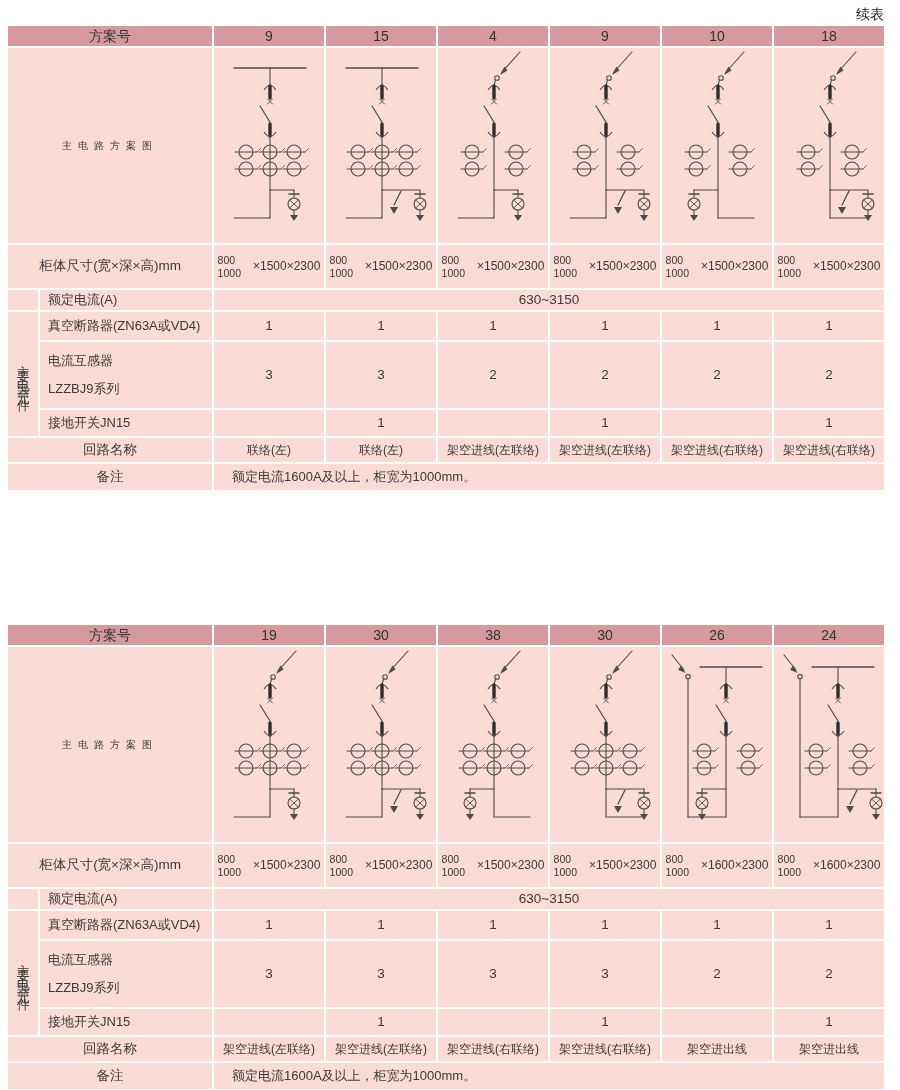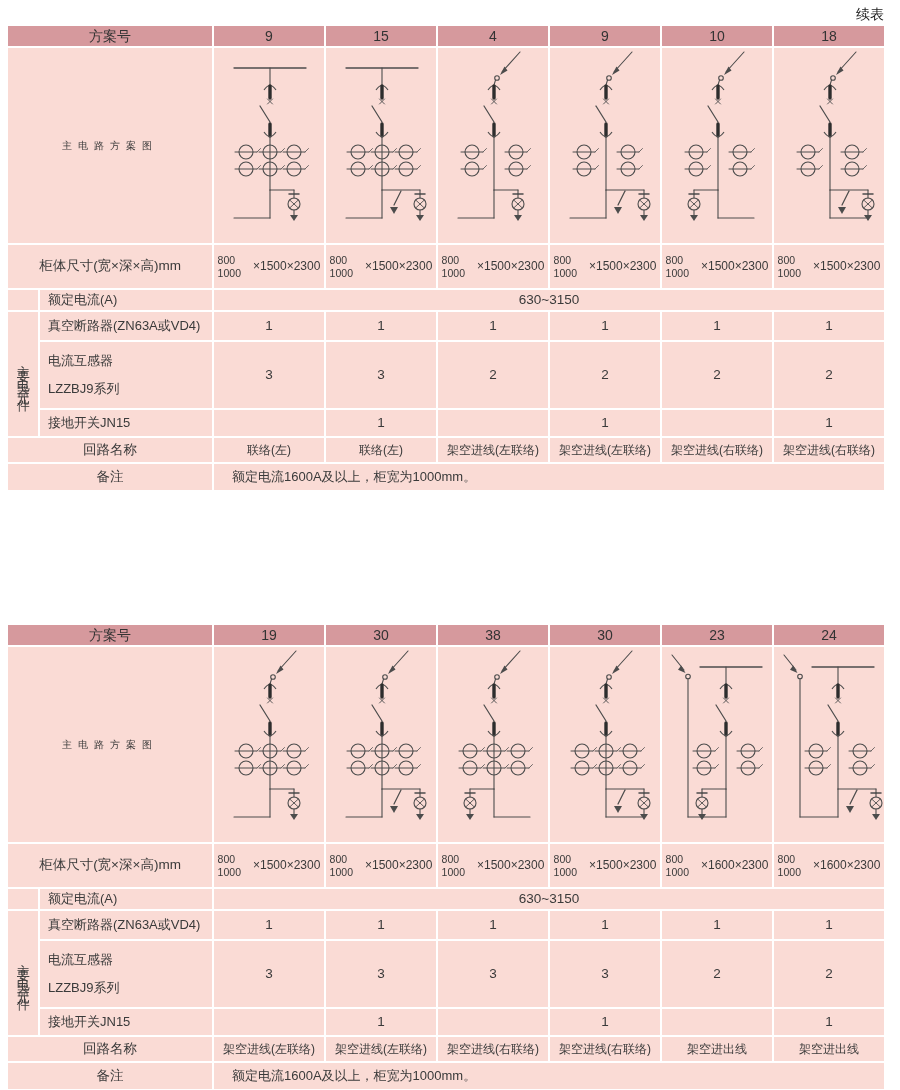--- a/index.html
+++ b/index.html
@@ -367,21 +367,21 @@
       <div class="cell small" style="grid-area: 8 / 8;">架空进线(右联络)</div>
       <div class="cell " style="grid-area: 9 / 1 / auto / span 2;">备注</div>
       <div class="cell remark" style="grid-area: 9 / 3 / auto / span 6;">额定电流1600A及以上，柜宽为1000mm。</div>
     </div>
   <div class="ctable" id="table-1" style="top:625px;">
       <div class="cell hdr" style="grid-area: 1 / 1 / auto / span 2;">方案号</div>
       <div class="cell hdr" style="grid-area: 1 / 3;">19</div>
       <div class="cell hdr" style="grid-area: 1 / 4;">30</div>
       <div class="cell hdr" style="grid-area: 1 / 5;">38</div>
       <div class="cell hdr" style="grid-area: 1 / 6;">30</div>
-      <div class="cell hdr" style="grid-area: 1 / 7;">23</div>
+      <div class="cell hdr" style="grid-area: 1 / 7;">26</div>
       <div class="cell hdr" style="grid-area: 1 / 8;">24</div>
       <div class="cell spaced" style="grid-area: 2 / 1 / auto / span 2;">主电路方案图</div>
       <div class="cell diag" style="grid-area: 2 / 3;">
         <svg width="110" height="195" viewBox="0 0 110 195" xmlns="http://www.w3.org/2000/svg">
           <line x1="82" y1="4" x2="64" y2="24" stroke="#4c4c4c" stroke-width="1.1" stroke-linecap="round"></line>
           <polygon points="62,27 69.5,22.5 66.5,18.5" fill="#4c4c4c"></polygon>
           <circle cx="59" cy="30" r="2.3" fill="none" stroke="#4c4c4c" stroke-width="1.1"></circle>
           <line x1="57.5" y1="32.2" x2="56" y2="37" stroke="#4c4c4c" stroke-width="1.1" stroke-linecap="round"></line>
           <path d="M 50 42 Q 56 33 62 42" fill="none" stroke="#4c4c4c" stroke-width="1.1"></path>
           <line x1="56" y1="38" x2="56" y2="50" stroke="#2d2d2d" stroke-width="3.4" stroke-linecap="round"></line>

